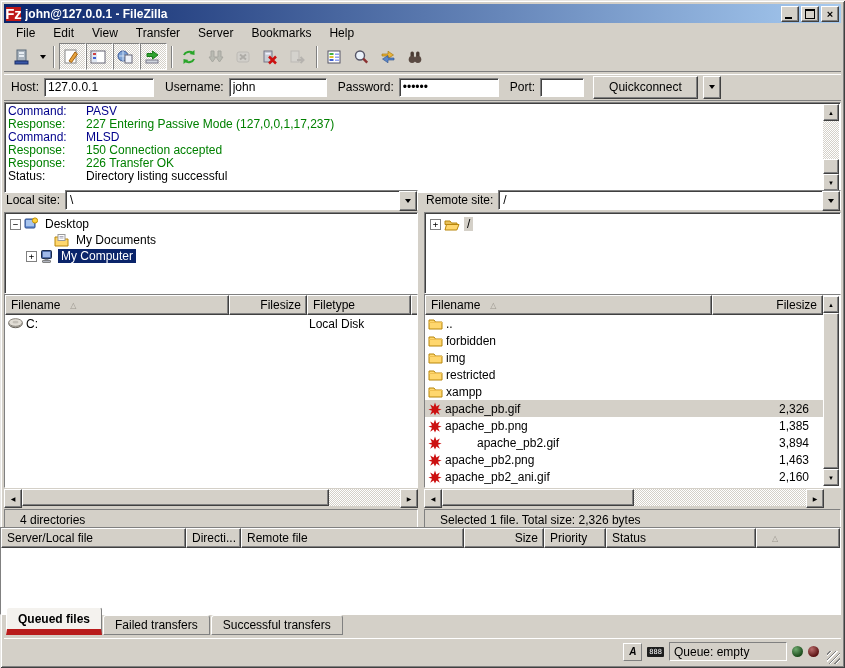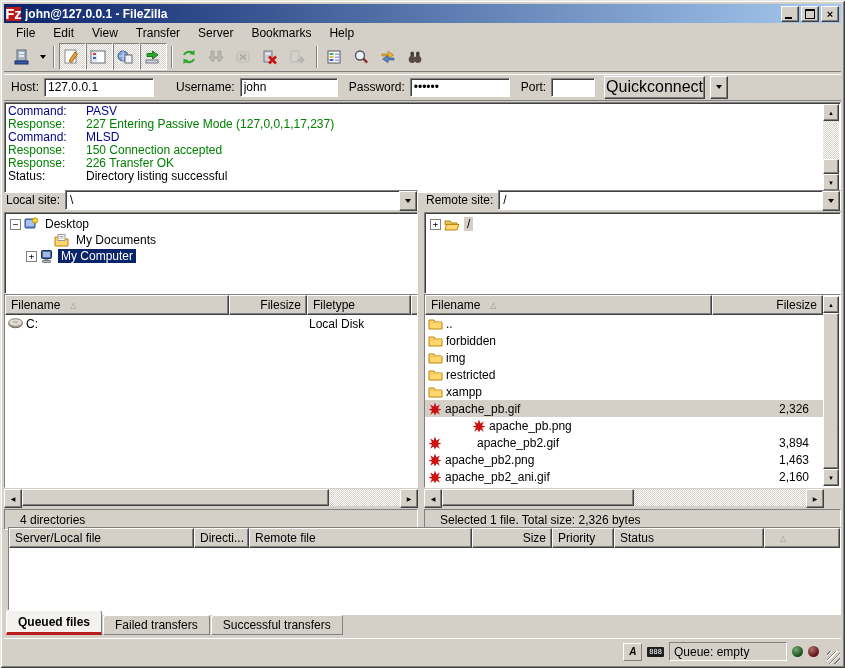--- a/index.html
+++ b/index.html
@@ -61,21 +61,21 @@
   .hdivider { position:absolute; left:4px; right:4px; height:2px;
     border-top:1px solid #808080; border-bottom:1px solid #fff; }
 
   
   .quickbar { position:absolute; left:4px; top:73px; right:4px; height:28px;
     display:flex; align-items:center; gap:5px; padding-left:7px; }
   .field { height:15px; background:#fff; border:1px solid; border-color:#808080 #fff #fff #808080;
     box-shadow: inset 1px 1px 0 #404040; padding:1px 3px; font-family:"Liberation Sans",sans-serif;
     font-size:12px; }
   .qlabel { white-space:nowrap; }
-  .qc-btn { height:21px; padding:0 1px; display:flex; align-items:center; font-size:16px;
+  .qc-btn { height:21px; padding:0 15px; display:flex; align-items:center; font-size:12px;
     white-space:nowrap;text-align:center; }
   .qc-drop { width:16px; height:21px; display:flex; align-items:center; justify-content:center; }
 
   
   .log { position:absolute; left:4px; top:102px; right:4px; height:87px; background:#fff;
     border:1px solid; border-color:#808080 #fff #fff #808080; box-shadow: inset 1px 1px 0 #404040;
     padding:2px 0 0 3px; overflow:hidden; }
   .log-line { display:flex; height:13px; line-height:13px; white-space:nowrap; }
   .log-label { width:78px; flex:none; }
   .vscroll { position:absolute; top:1px; right:1px; bottom:1px; width:16px;
@@ -128,29 +128,29 @@
   .lrow.sel-inactive { background:#d4d0c8; }
 
   .hscroll { height:17px; flex:none; display:flex; margin-top:1px; }
   .hs-corner { width:17px; flex:none; background:#d4d0c8; }
   .status-row { margin-top:3px; height:19px; flex:none; border:1px solid;
     border-color:#808080 #fff #fff #808080; display:flex; align-items:center; padding:0 15px;
     white-space:nowrap; overflow:hidden; }
   .splitter-v { position:absolute; left:418px; top:189px; width:6px; height:334px; }
 
   
-  .queue-panel { position:absolute; left:8px; right:4px; top:527px; height:86px;
+  .queue-panel { position:absolute; left:0; right:4px; top:527px; height:86px;
     border:1px solid; border-color:#808080 #fff #fff #808080; background:#fff; overflow:hidden; }
   
   .tabs-row { position:absolute; left:4px; right:4px; top:613px; height:22px;
     display:flex; align-items:flex-end; gap:1px; padding-left:2px; }
   .tab { height:18px; padding:0 11px; background:#d4d0c8; border:1px solid;
     border-color:#fff #808080 #808080 #fff; border-radius:3px 3px 0 0;
     display:flex; align-items:center; white-space:nowrap; }
-  .tab.active { background:#f4f2ee; font-weight:bold; height:21px; border-bottom:3px solid #b91c1c; }
+  .tab.active { background:#f4f2ee; font-weight:bold; height:21px; border-bottom:6px solid #b91c1c; }
 
   
   .statusbar { position:absolute; left:4px; right:4px; bottom:4px; height:25px;
     border-top:1px solid #fff; display:flex; align-items:center; justify-content:flex-end;
     gap:5px; padding-right:1px; }
   .sb-icon { width:17px; height:16px; display:flex; align-items:center; justify-content:center;
     border:1px solid; border-color:#fff #808080 #808080 #fff;
     font-weight:bold; font-size:10px; font-style:italic; background:#d4d0c8; }
   .sb-badge { height:10px; padding:0 2px; background:#1d1d1d; color:#fff; font-size:7px;
     display:flex; align-items:center; font-family:"DejaVu Sans Mono",monospace; border-radius:1px; }
@@ -326,21 +326,21 @@
             <circle cx="10.9" cy="10.5" r="3.4" fill="#5a4a42"></circle>
           </svg>
         </span>
       </span>
     </div>
   <div class="hdivider" style="top:71px"></div>
 
   <div class="quickbar">
     <span class="qlabel">Host:</span>
     <input class="field" style="width: 102px;" value="127.0.0.1">
-    <span class="qlabel" style="margin-left:17px">Username:</span>
+    <span class="qlabel" style="margin-left:6px">Username:</span>
     <input class="field" style="width: 90px;" value="john">
     <span class="qlabel" style="margin-left:6px">Password:</span>
     <input class="field" style="width: 92px;" value="••••••">
     <span class="qlabel" style="margin-left:6px">Port:</span>
     <input class="field" style="width: 36px;" value="">
     <span class="qc-btn raised" style="margin-left:4px">Quickconnect</span>
     <span class="qc-drop raised">
         <span class="tri-dn"></span>
       </span>
   </div>
@@ -570,21 +570,21 @@
             <span class="lcell" style="width: 287px;">
               <span class="tree-icon">
                 <svg width="14" height="14">
                   <path d="M7 0.5 L8.4 4.6 L11.8 2.4 L10 6.6 L13.6 7.6 L10 8.8 L11.8 12.8 L8.4 10.6 L7 13.5 L5.6 10.6 L2.2 12.8 L4 8.8 L0.4 7.6 L4 6.6 L2.2 2.4 L5.6 4.6 Z" fill="#cc1111"></path>
                 </svg>
               </span>
               <span>apache_pb.gif</span>
             </span>
             <span class="lcell right" style="width: 111px;">2,326</span>
           </div>
-          <div class="lrow" style="width: 340px; margin-left: 44px;">
+          <div class="lrow" style="width: 340px;">
             <span class="lcell" style="width: 287px;">
               <span class="tree-icon">
                 <svg width="14" height="14">
                   <path d="M7 0.5 L8.4 4.6 L11.8 2.4 L10 6.6 L13.6 7.6 L10 8.8 L11.8 12.8 L8.4 10.6 L7 13.5 L5.6 10.6 L2.2 12.8 L4 8.8 L0.4 7.6 L4 6.6 L2.2 2.4 L5.6 4.6 Z" fill="#cc1111"></path>
                 </svg>
               </span>
               <span>apache_pb.png</span>
             </span>
             <span class="lcell right" style="width: 111px;">1,385</span>
           </div>

